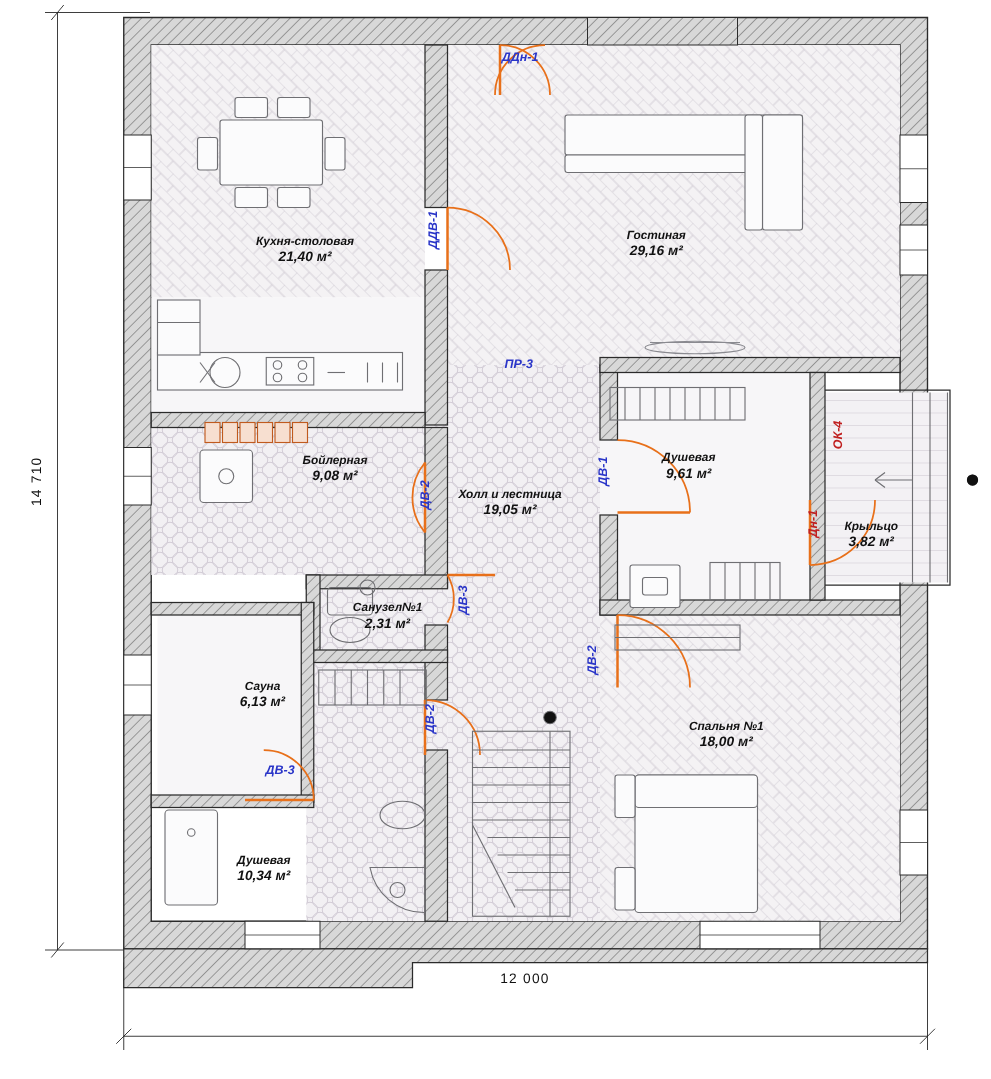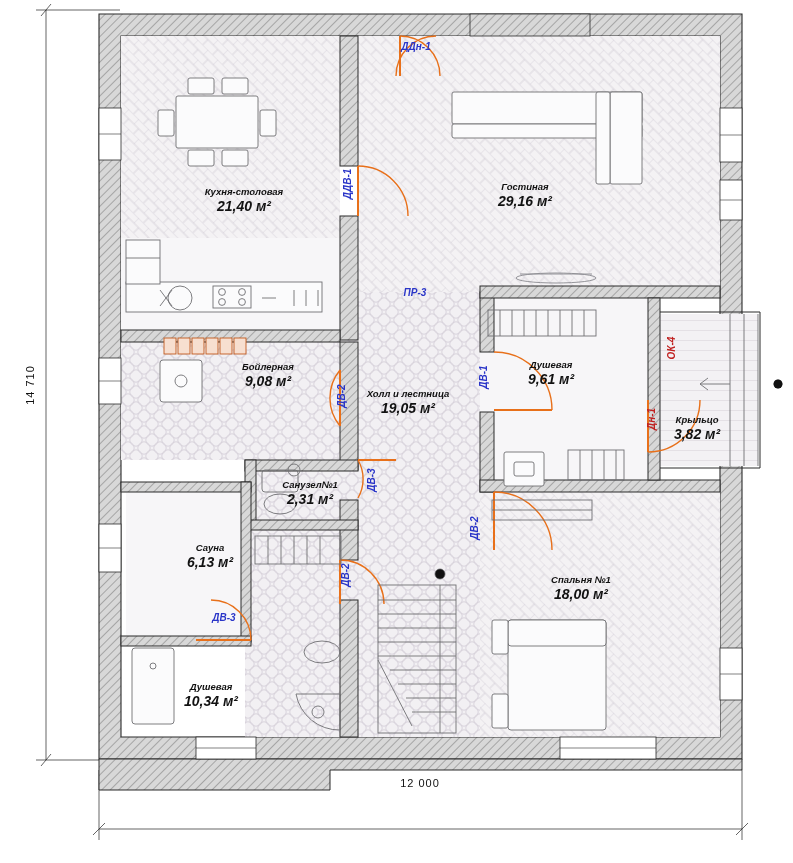--- a/index.html
+++ b/index.html
@@ -28,21 +28,21 @@
     font-weight: bold;
     color: #111;
     text-align: center;
     line-height: 1.25;
     white-space: nowrap;
     transform: translate(-50%, -50%);
     pointer-events: none;
   }
   .label .area {
     display: block;
-    font-size: 14px;
+    font-size: 11px;
   }
   .tag {
     position: absolute;
     font-family: "Liberation Sans", sans-serif;
     font-size: 10px;
     font-style: italic;
     font-weight: bold;
     color: #2a35c8;
     white-space: nowrap;
     transform: translate(-50%, -50%);

